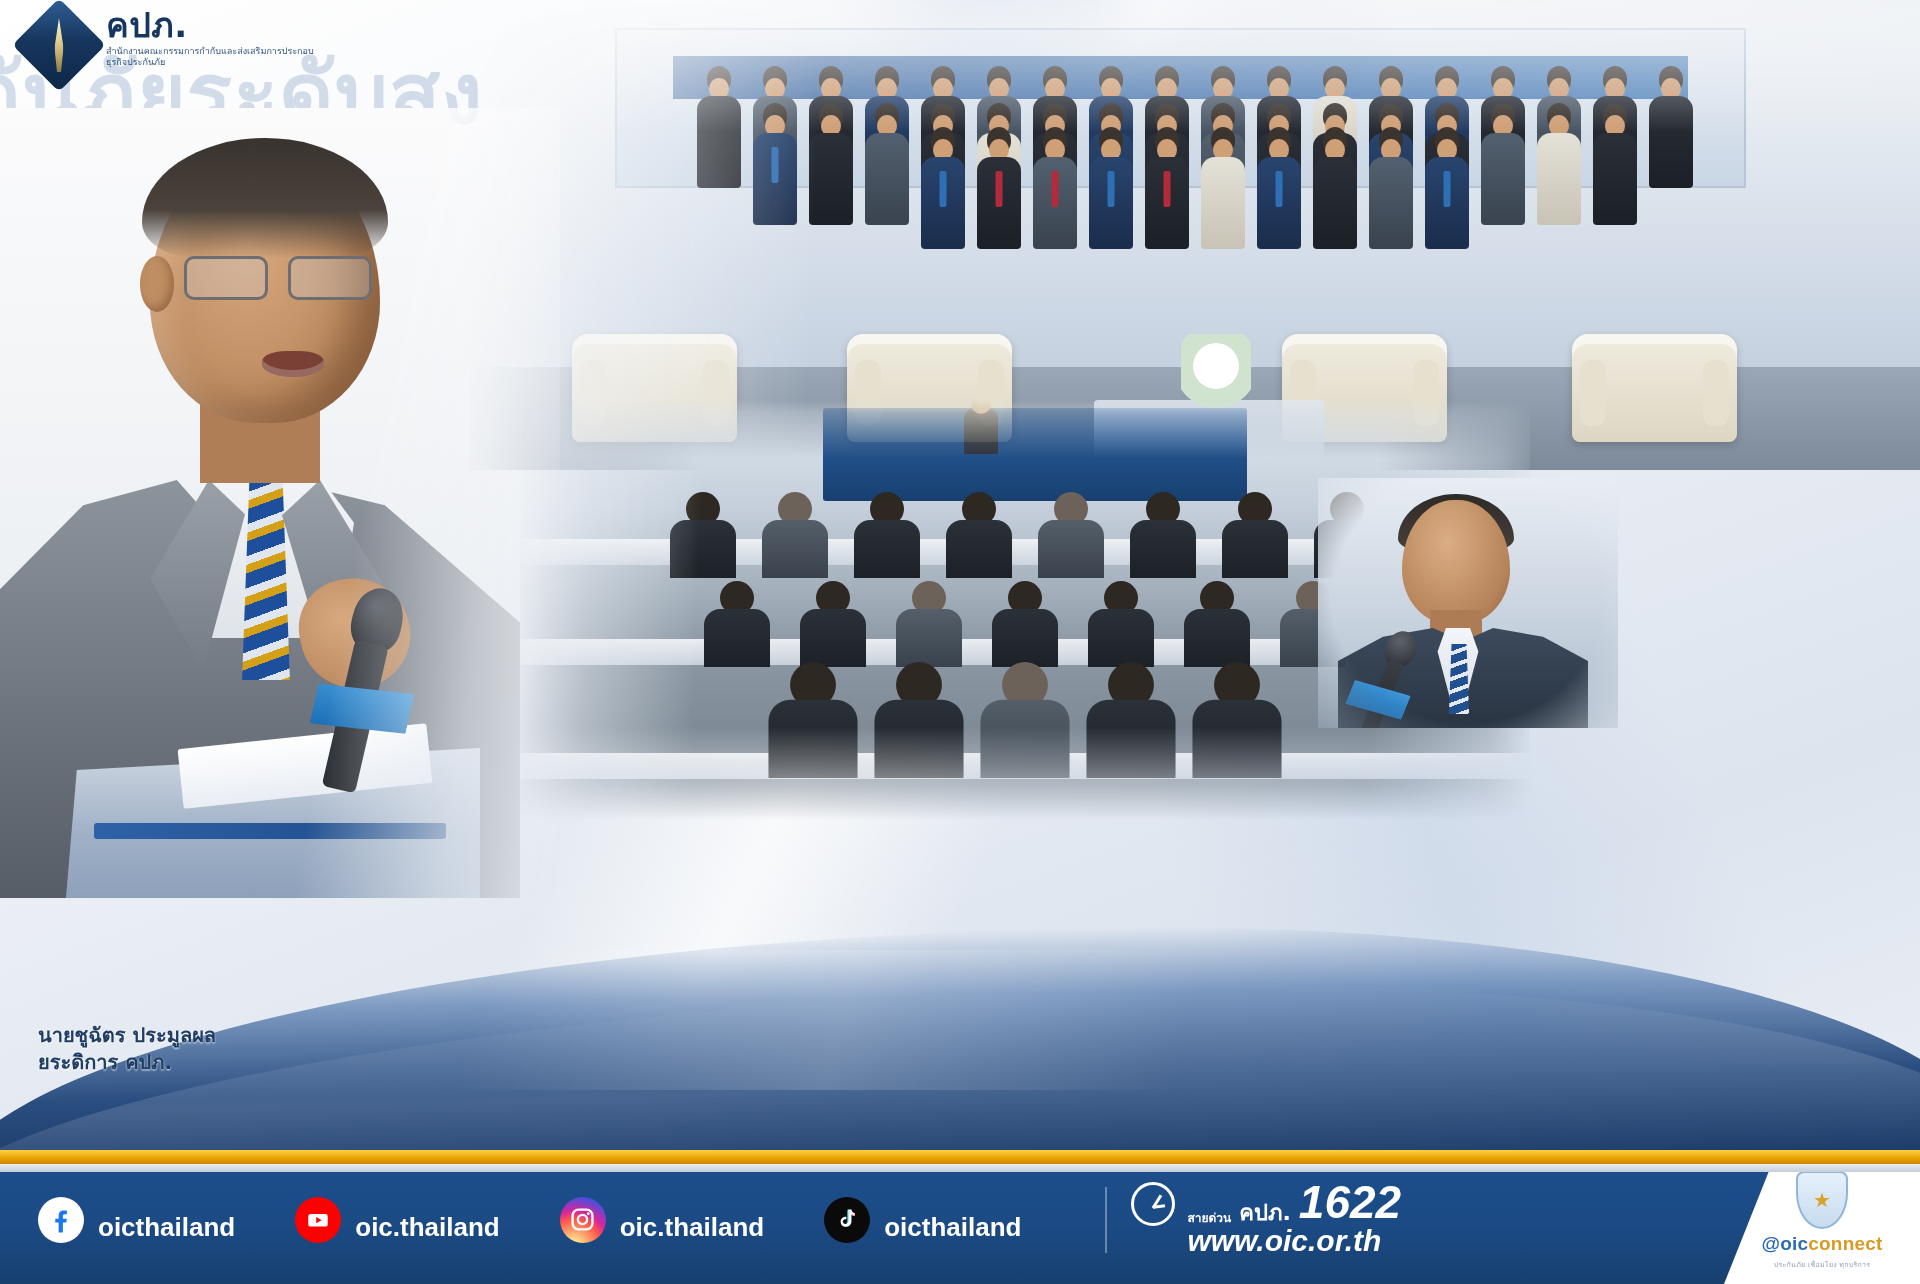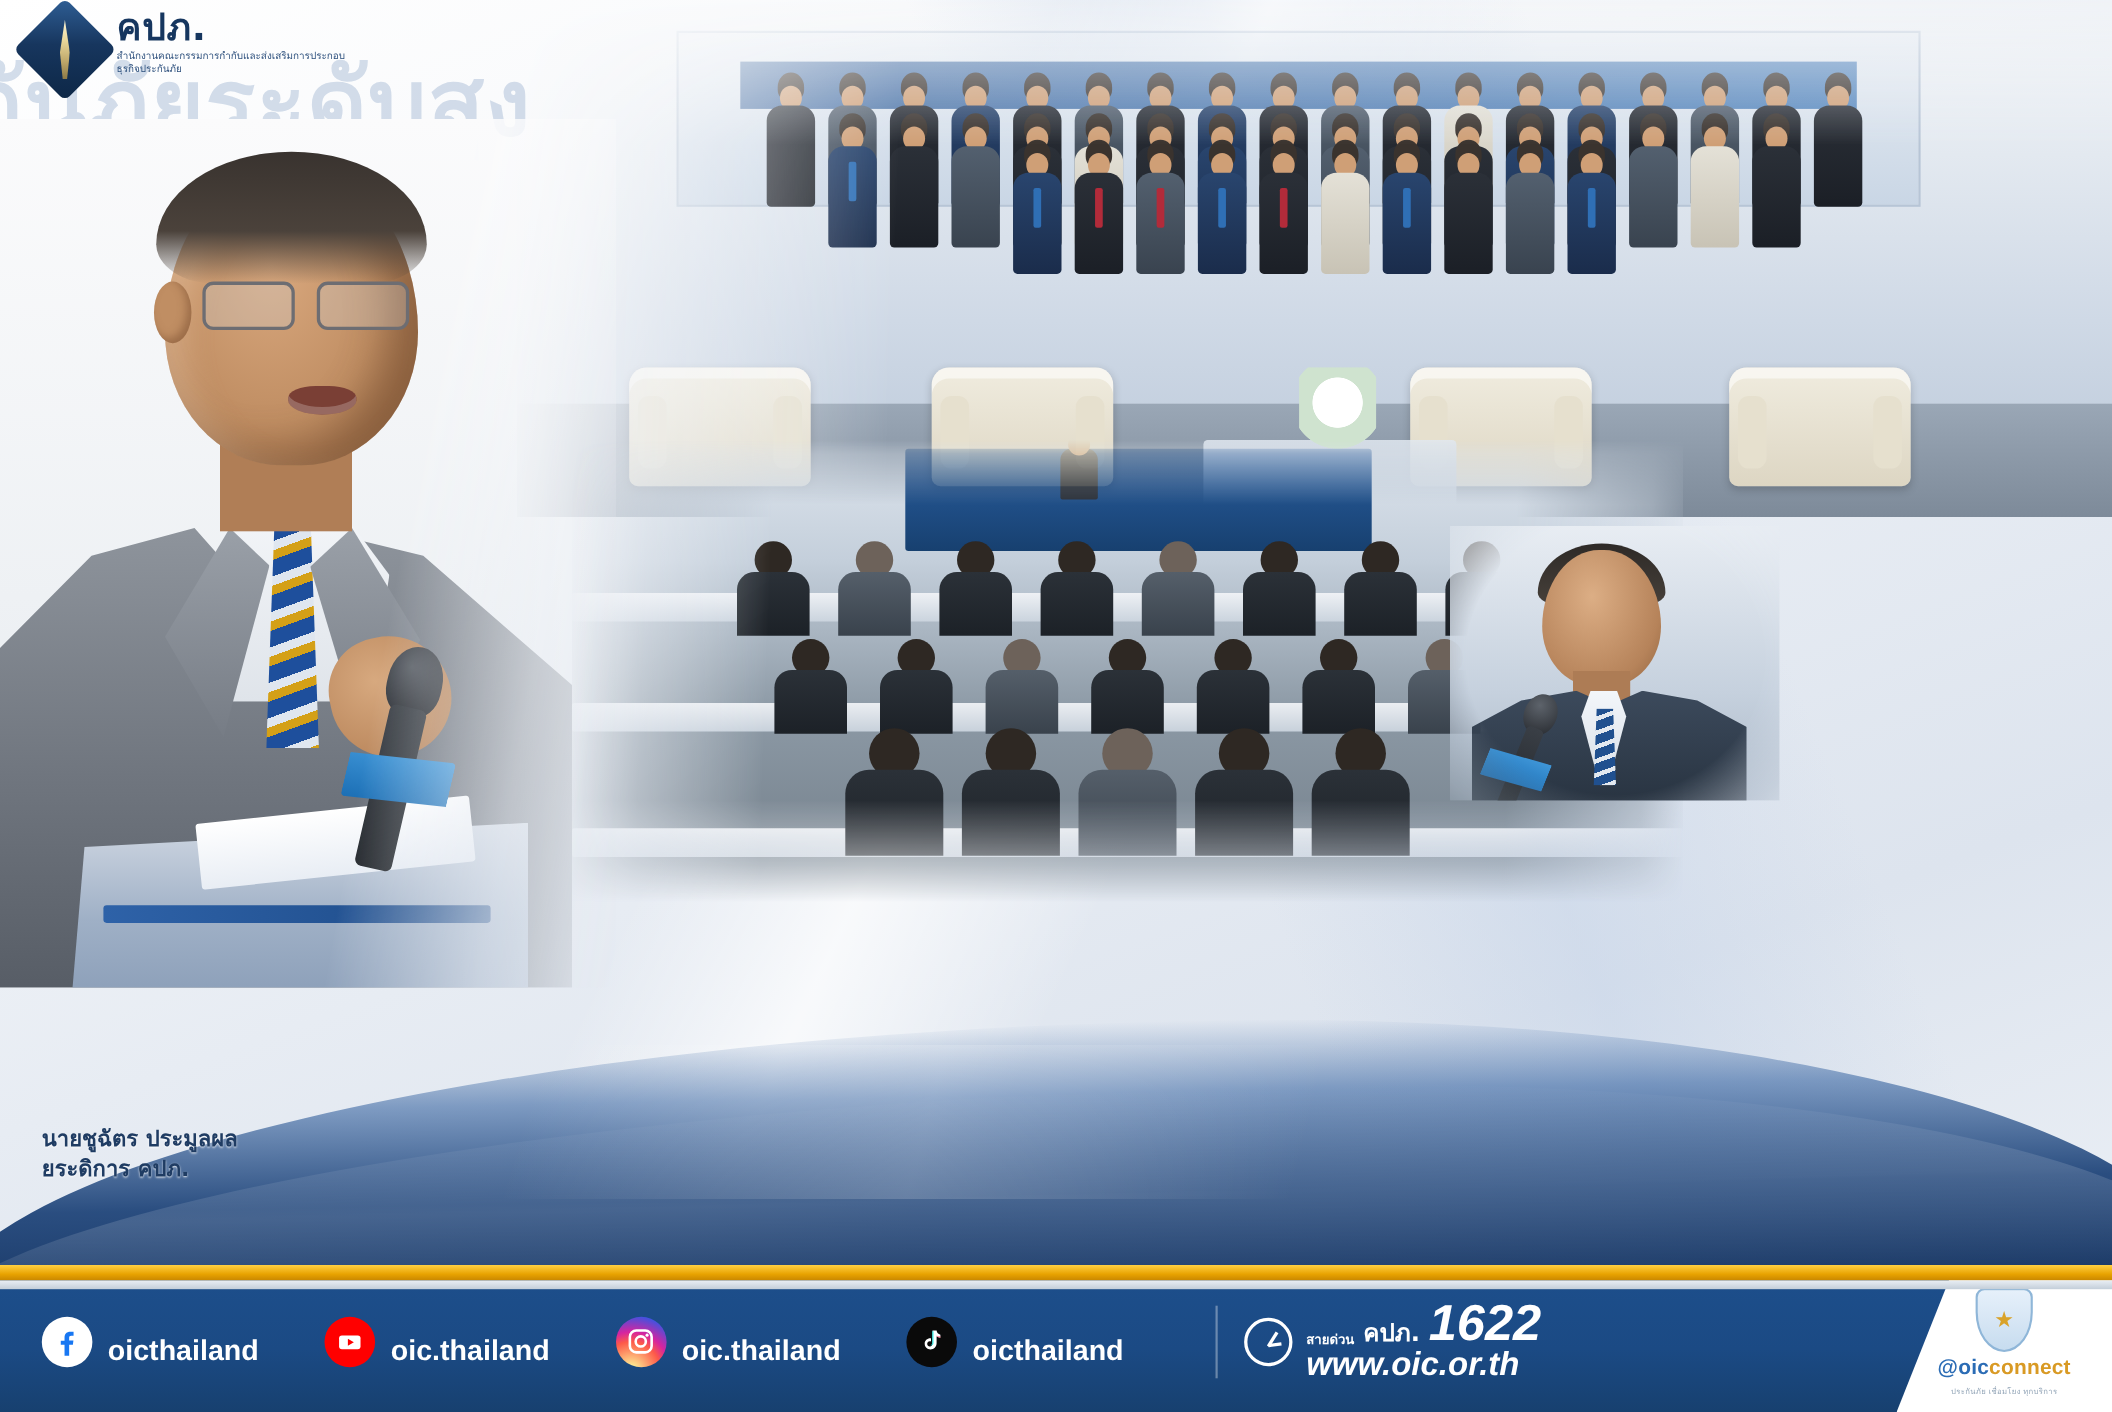--- a/index.html
+++ b/index.html
@@ -363,21 +363,21 @@
   .si-yt{ background:#ff0000; }
   .si-ig{ background:radial-gradient(circle at 30% 107%,#fdf497 0%,#fdf497 5%,#fd5949 45%,#d6249f 60%,#285AEB 90%); }
   .si-x { background:transparent; border:2px solid #ffffff; }
   .si-tt{ background:#0a0a0a; }
 
   .divider{
     width:2px; height:66px; background:rgba(255,255,255,.35);
     margin:0 24px; flex:0 0 auto;
   }
   .hotline{
-    display:flex; align-items:center; gap:12px; color:#fff; flex:0 0 auto;
+    display:flex; gap:12px; color:#fff; flex:0 0 auto;
     padding-right:26px;
   }
   .hot-ico{ width:44px; height:44px; border-radius:50%; border:3px solid #fff; position:relative; }
   .hot-ico:before{ content:""; position:absolute; left:50%; top:8px; width:3px; height:15px;
     background:#fff; transform-origin:bottom center; transform:translateX(-50%) rotate(32deg); }
   .hot-ico:after{ content:""; position:absolute; left:50%; top:20px; width:12px; height:3px;
     background:#fff; transform:rotate(-8deg); }
   .hot-txt .l1{ display:flex; align-items:flex-end; gap:8px; line-height:1; }
   .hot-txt .small{ font-size:12px; font-weight:700;
     font-family:"DejaVu Sans","Liberation Sans",sans-serif; }

